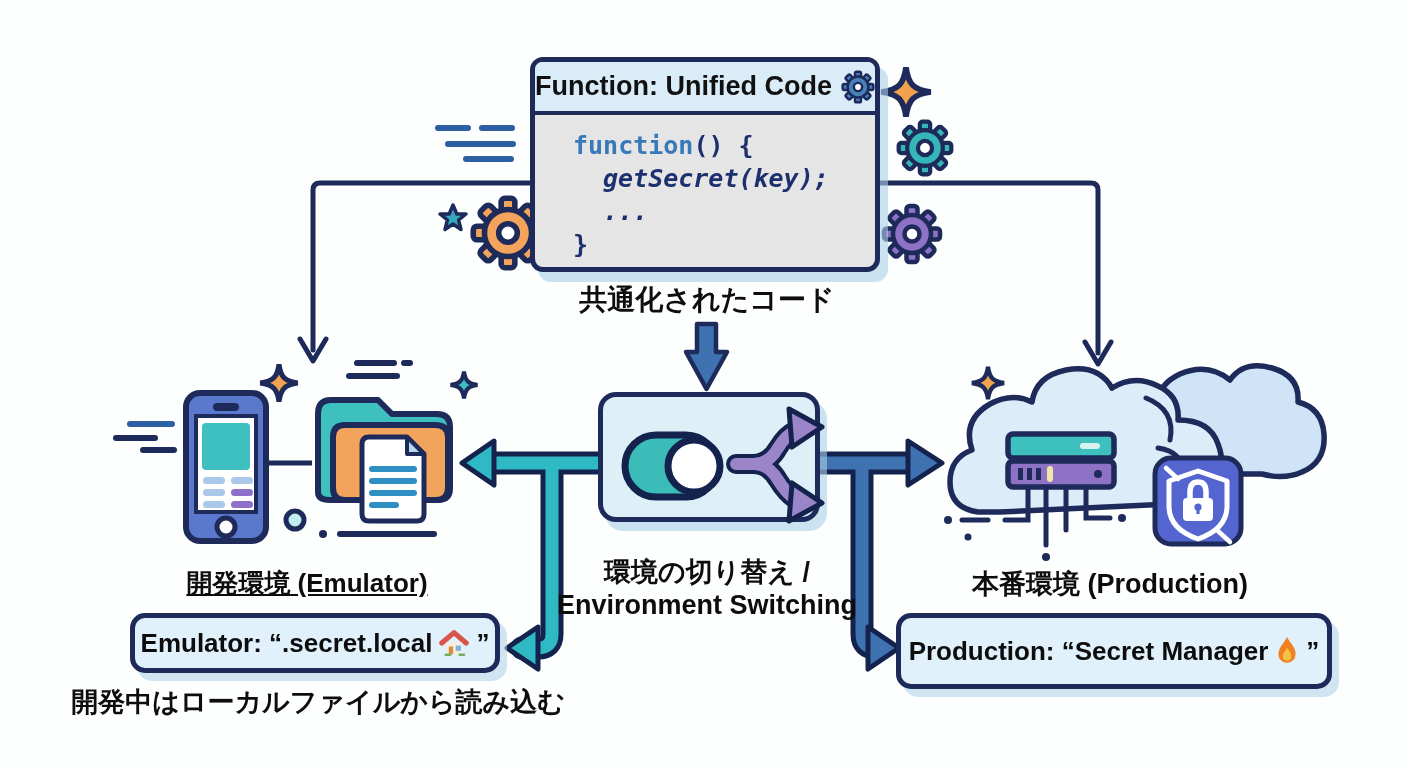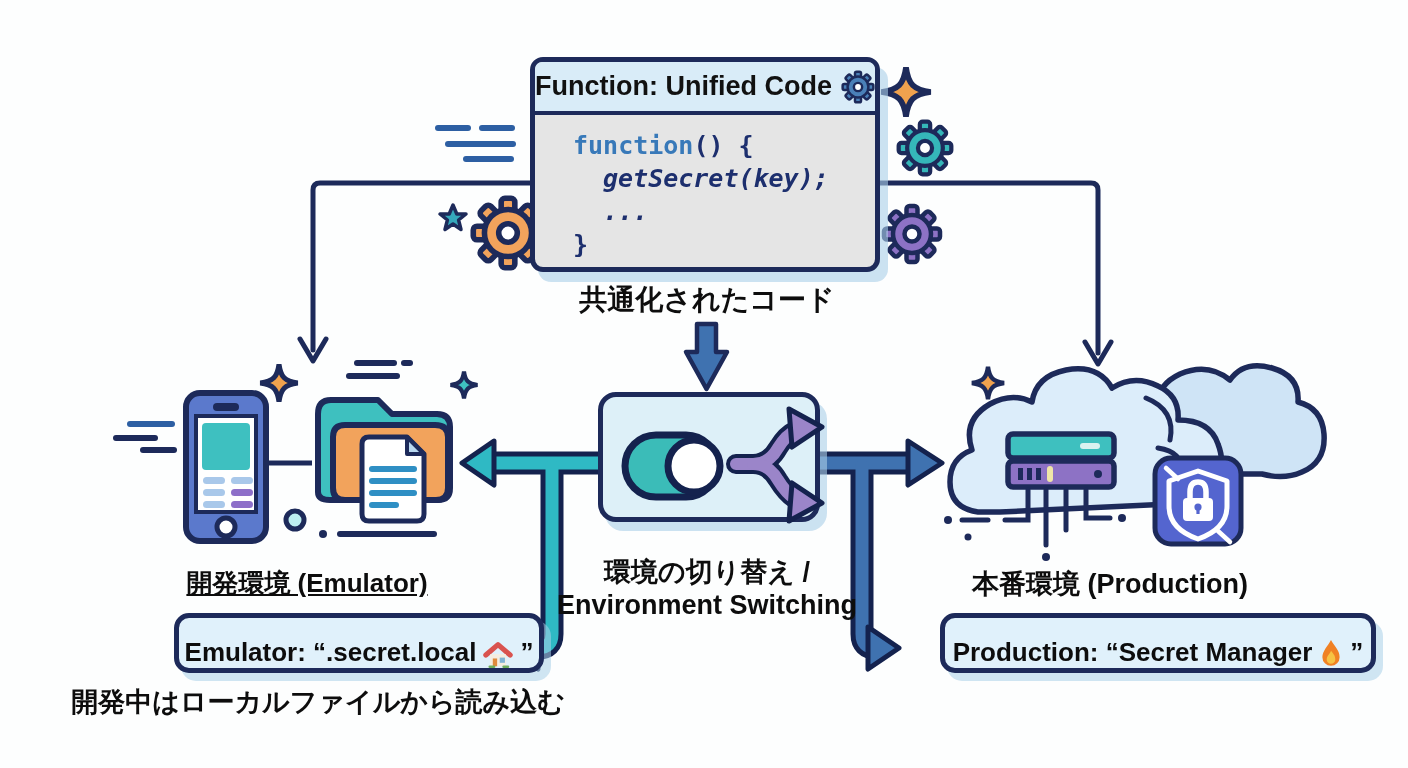--- a/index.html
+++ b/index.html
@@ -1,23 +1,23 @@
 <!DOCTYPE html>
 <html><head>
 <meta charset="utf-8">
 <style>
   html,body{margin:0;padding:0;background:#ffffff;}
   .canvas{position:relative;width:1408px;height:768px;background:#fdfefe;overflow:hidden;
           font-family:"Liberation Sans", sans-serif;}
   .layer{position:absolute;left:0;top:0;}
   svg{overflow:visible;}
   .lbl{position:absolute;text-align:center;font-weight:bold;color:#0d0d0d;}
-  .pillbox{position:absolute;display:flex;align-items:flex-end;justify-content:center;gap:8px;
+  .pillbox{position:absolute;display:flex;align-items:center;justify-content:center;gap:8px;
            background:#e0f1fb;border:5px solid #1d2a5a;border-radius:15px;
-           box-shadow:7px 8px 0 rgba(170,207,232,.55);font-weight:bold;font-size:26px;color:#0d0d0d;margin-left:44px;}
+           box-shadow:7px 8px 0 rgba(170,207,232,.55);font-weight:bold;font-size:26px;color:#0d0d0d;}
   .code-box{position:absolute;left:530px;top:57px;width:350px;height:215px;background:#e5e5e5;
             border:5px solid #1d2a5a;border-radius:13px;box-shadow:8px 10px 0 rgba(170,207,232,.6);
             box-sizing:border-box;}
   .code-header{height:49px;background:#d9ecf8;border-bottom:4px solid #1d2a5a;border-radius:7px 7px 0 0;
                display:flex;align-items:center;justify-content:center;gap:9px;
                font-weight:bold;font-size:27px;color:#111;}
   .code-body{padding:14px 0 0 38px;font-family:"DejaVu Sans Mono", monospace;font-weight:bold;
              font-size:25px;line-height:1.32;color:#1d2f6e;}
   .code-line{white-space:pre;}
   .kw{color:#3879b9;}
@@ -241,21 +241,21 @@
       <rect x="10" y="19" width="5" height="9" fill="#e08a3c"></rect>
       <rect x="18" y="18" width="6" height="6" fill="#7fb3d5"></rect>
       <rect x="5" y="27" width="8" height="3" rx="1.5" fill="#6fae5c"></rect>
       <rect x="21" y="27" width="8" height="3" rx="1.5" fill="#6fae5c"></rect>
     </svg>
     <span>”</span>
   </div>
   <div class="lbl" style="left:930px;top:566px;width:360px;font-size:27px;">本番環境 (Production)</div>
 
   <div class="lbl" style="left:68px;top:684px;width:500px;font-size:27px;">開発中はローカルファイルから読み込む</div>
-  <div class="pillbox" style="left:896px;top:613px;width:436px;height:60px;box-sizing:border-box;">
+  <div class="pillbox" style="left:896px;top:613px;width:436px;height:76px;box-sizing:border-box;">
     <span>Production: “Secret Manager</span>
     <svg width="22" height="28" viewBox="0 0 20 26">
       <path d="M10 0 C13 6 18 9 18 16 A8 8 0 1 1 2 16 C2 10 7 6 10 0 Z" fill="#f08124"></path>
       <path d="M10 10 C12 13 14 14 14 18 A4 4 0 1 1 6 18 C6 15 9 13 10 10 Z" fill="#f6c244"></path>
     </svg>
     <span>”</span>
   </div>
 
 </div>
 

